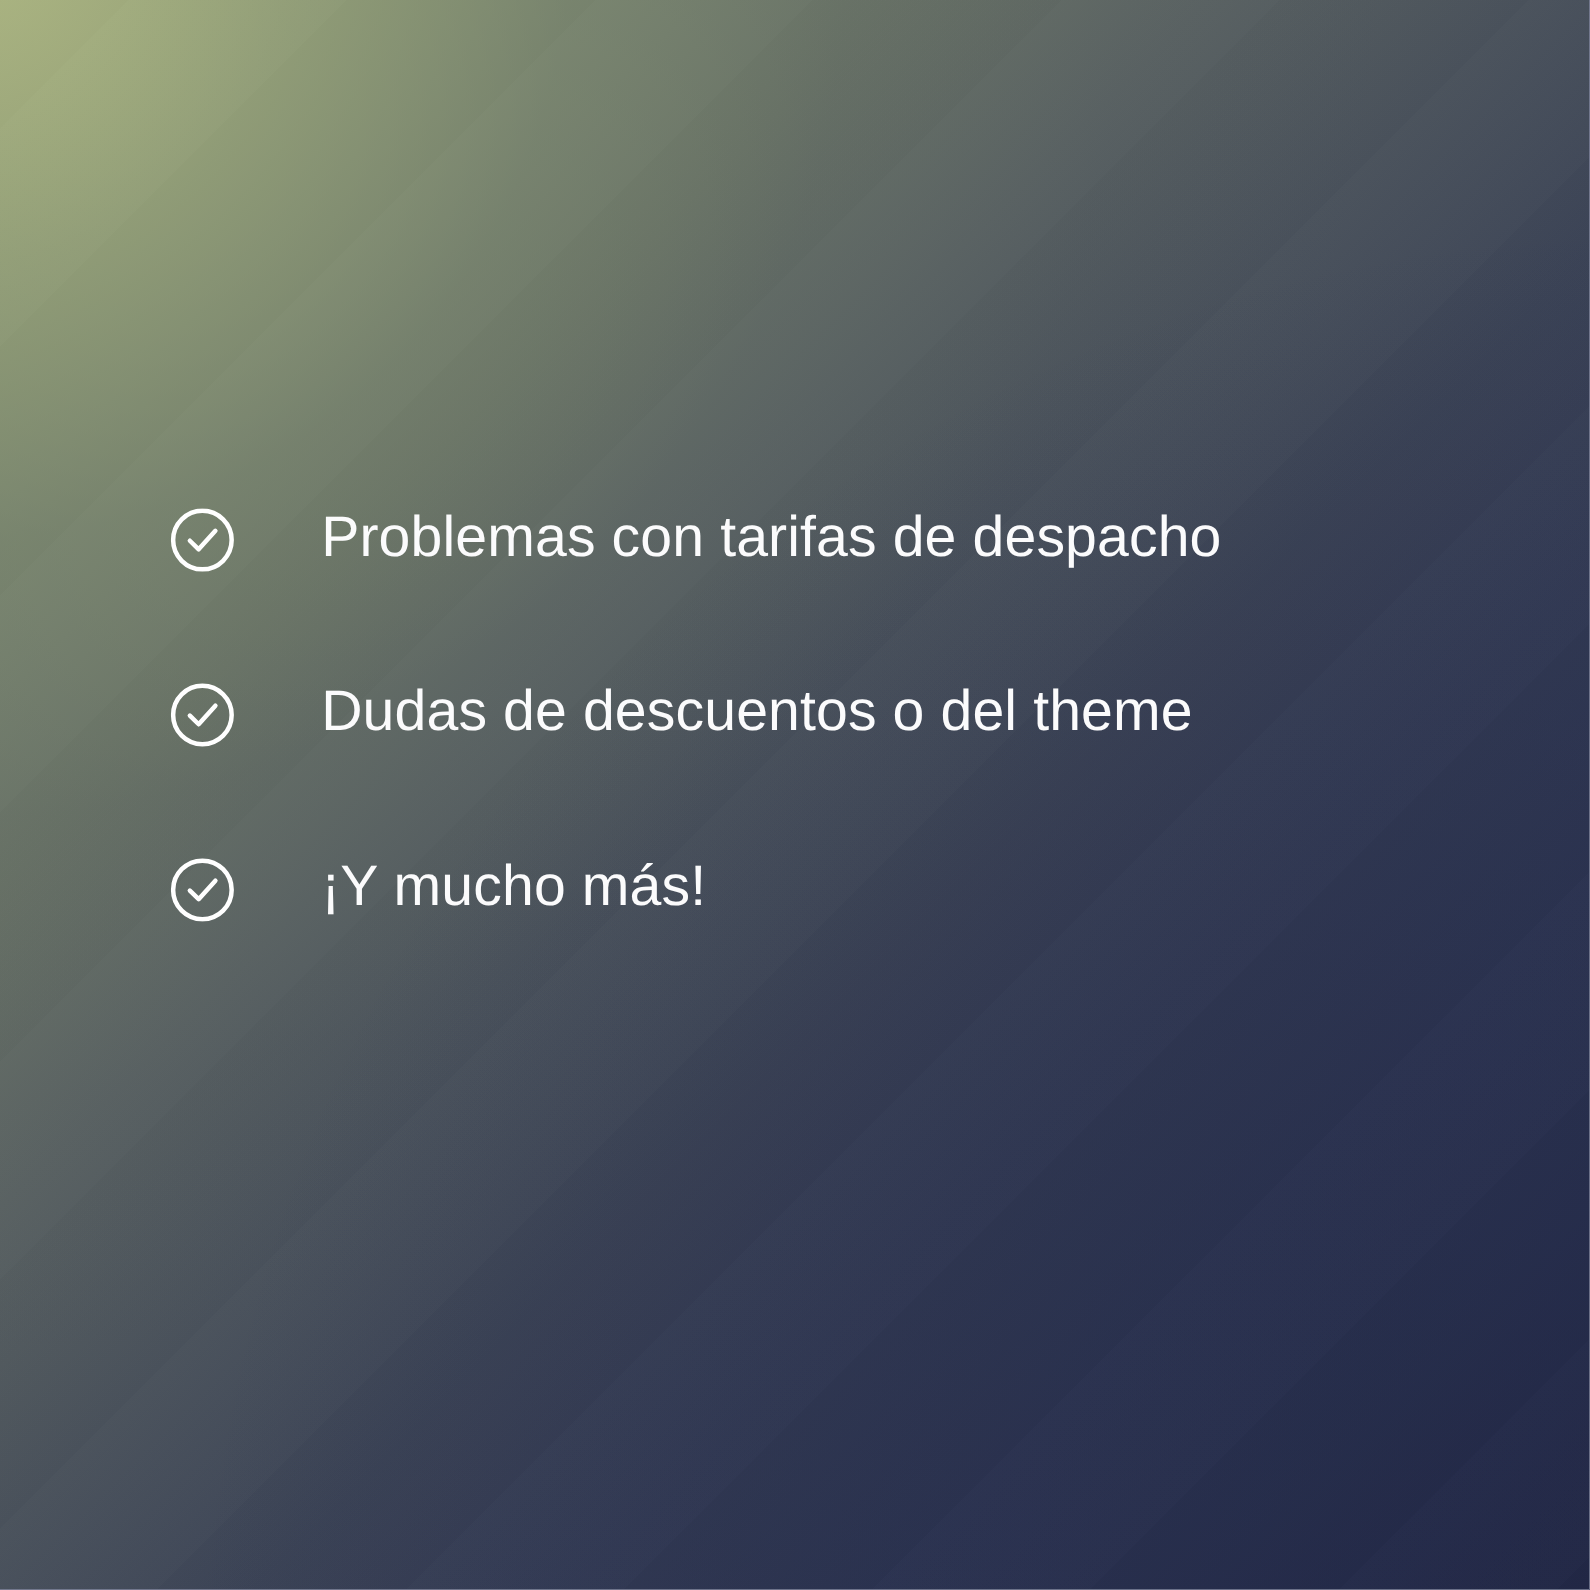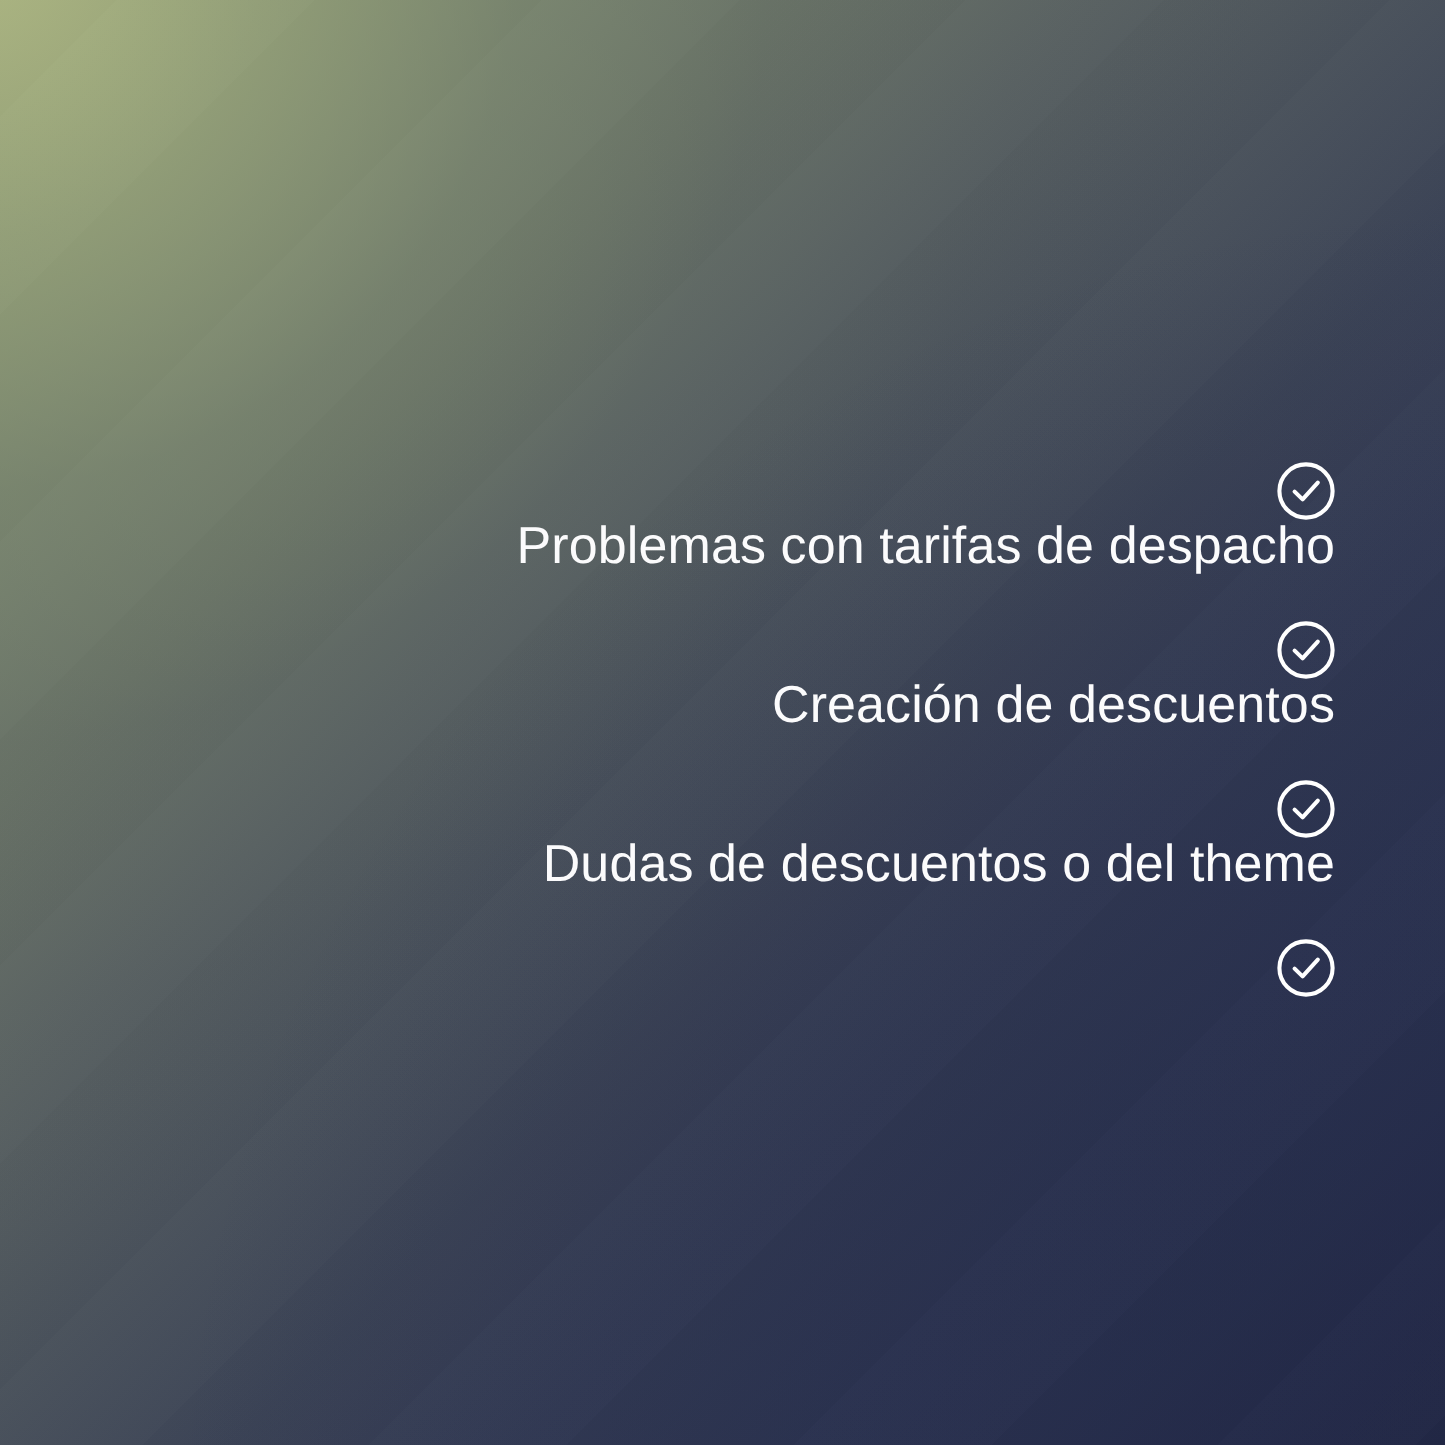--- a/index.html
+++ b/index.html
@@ -87,24 +87,23 @@
 
   #checklist {
     position: absolute;
     left: 155px;
     top: 462px;
     width: 1180px;
   }
 
   .check-row {
     display: flex;
-    align-items: flex-end;
+    align-items: flex-start;
     height: 60px;
     margin-bottom: 99px;
-    flex-direction: column;
   }
   .check-row:last-child {
     margin-bottom: 0;
   }
 
   .check-icon {
     flex: 0 0 auto;
     width: 58px;
     height: 58px;
     display: block;
@@ -138,43 +137,35 @@
     <div class="check-row">
       <span class="check-icon-wrap">
         <svg class="check-icon" viewBox="0 0 58 58" fill="none" xmlns="http://www.w3.org/2000/svg" aria-hidden="true">
           <circle cx="29" cy="29" r="26.6" stroke="#ffffff" stroke-width="4.1"></circle>
           <path d="M17.6 29.6 L25.6 37.4 L40.8 20.6" stroke="#ffffff" stroke-width="4.1" stroke-linecap="round" stroke-linejoin="round"></path>
         </svg>
       </span>
       <span class="check-label">Problemas con tarifas de despacho</span>
     </div>
 
-    <div class="check-row">
-      <span class="check-icon-wrap">
-        <svg class="check-icon" viewBox="0 0 58 58" fill="none" xmlns="http://www.w3.org/2000/svg" aria-hidden="true">
-          <circle cx="29" cy="29" r="26.6" stroke="#ffffff" stroke-width="4.1"></circle>
-          <path d="M17.6 29.6 L25.6 37.4 L40.8 20.6" stroke="#ffffff" stroke-width="4.1" stroke-linecap="round" stroke-linejoin="round"></path>
-        </svg>
-      </span>
-      <span class="check-label">Creación de descuentos</span>
-    </div>
 
     <div class="check-row">
       <span class="check-icon-wrap">
         <svg class="check-icon" viewBox="0 0 58 58" fill="none" xmlns="http://www.w3.org/2000/svg" aria-hidden="true">
           <circle cx="29" cy="29" r="26.6" stroke="#ffffff" stroke-width="4.1"></circle>
           <path d="M17.6 29.6 L25.6 37.4 L40.8 20.6" stroke="#ffffff" stroke-width="4.1" stroke-linecap="round" stroke-linejoin="round"></path>
         </svg>
       </span>
       <span class="check-label">Dudas de descuentos o del theme</span>
     </div>
 
     <div class="check-row">
       <span class="check-icon-wrap">
         <svg class="check-icon" viewBox="0 0 58 58" fill="none" xmlns="http://www.w3.org/2000/svg" aria-hidden="true">
           <circle cx="29" cy="29" r="26.6" stroke="#ffffff" stroke-width="4.1"></circle>
           <path d="M17.6 29.6 L25.6 37.4 L40.8 20.6" stroke="#ffffff" stroke-width="4.1" stroke-linecap="round" stroke-linejoin="round"></path>
         </svg>
       </span>
+      <span class="check-label">¡Y mucho más!</span>
     </div>
 
   </div>
 </div>
 
 </body></html>

